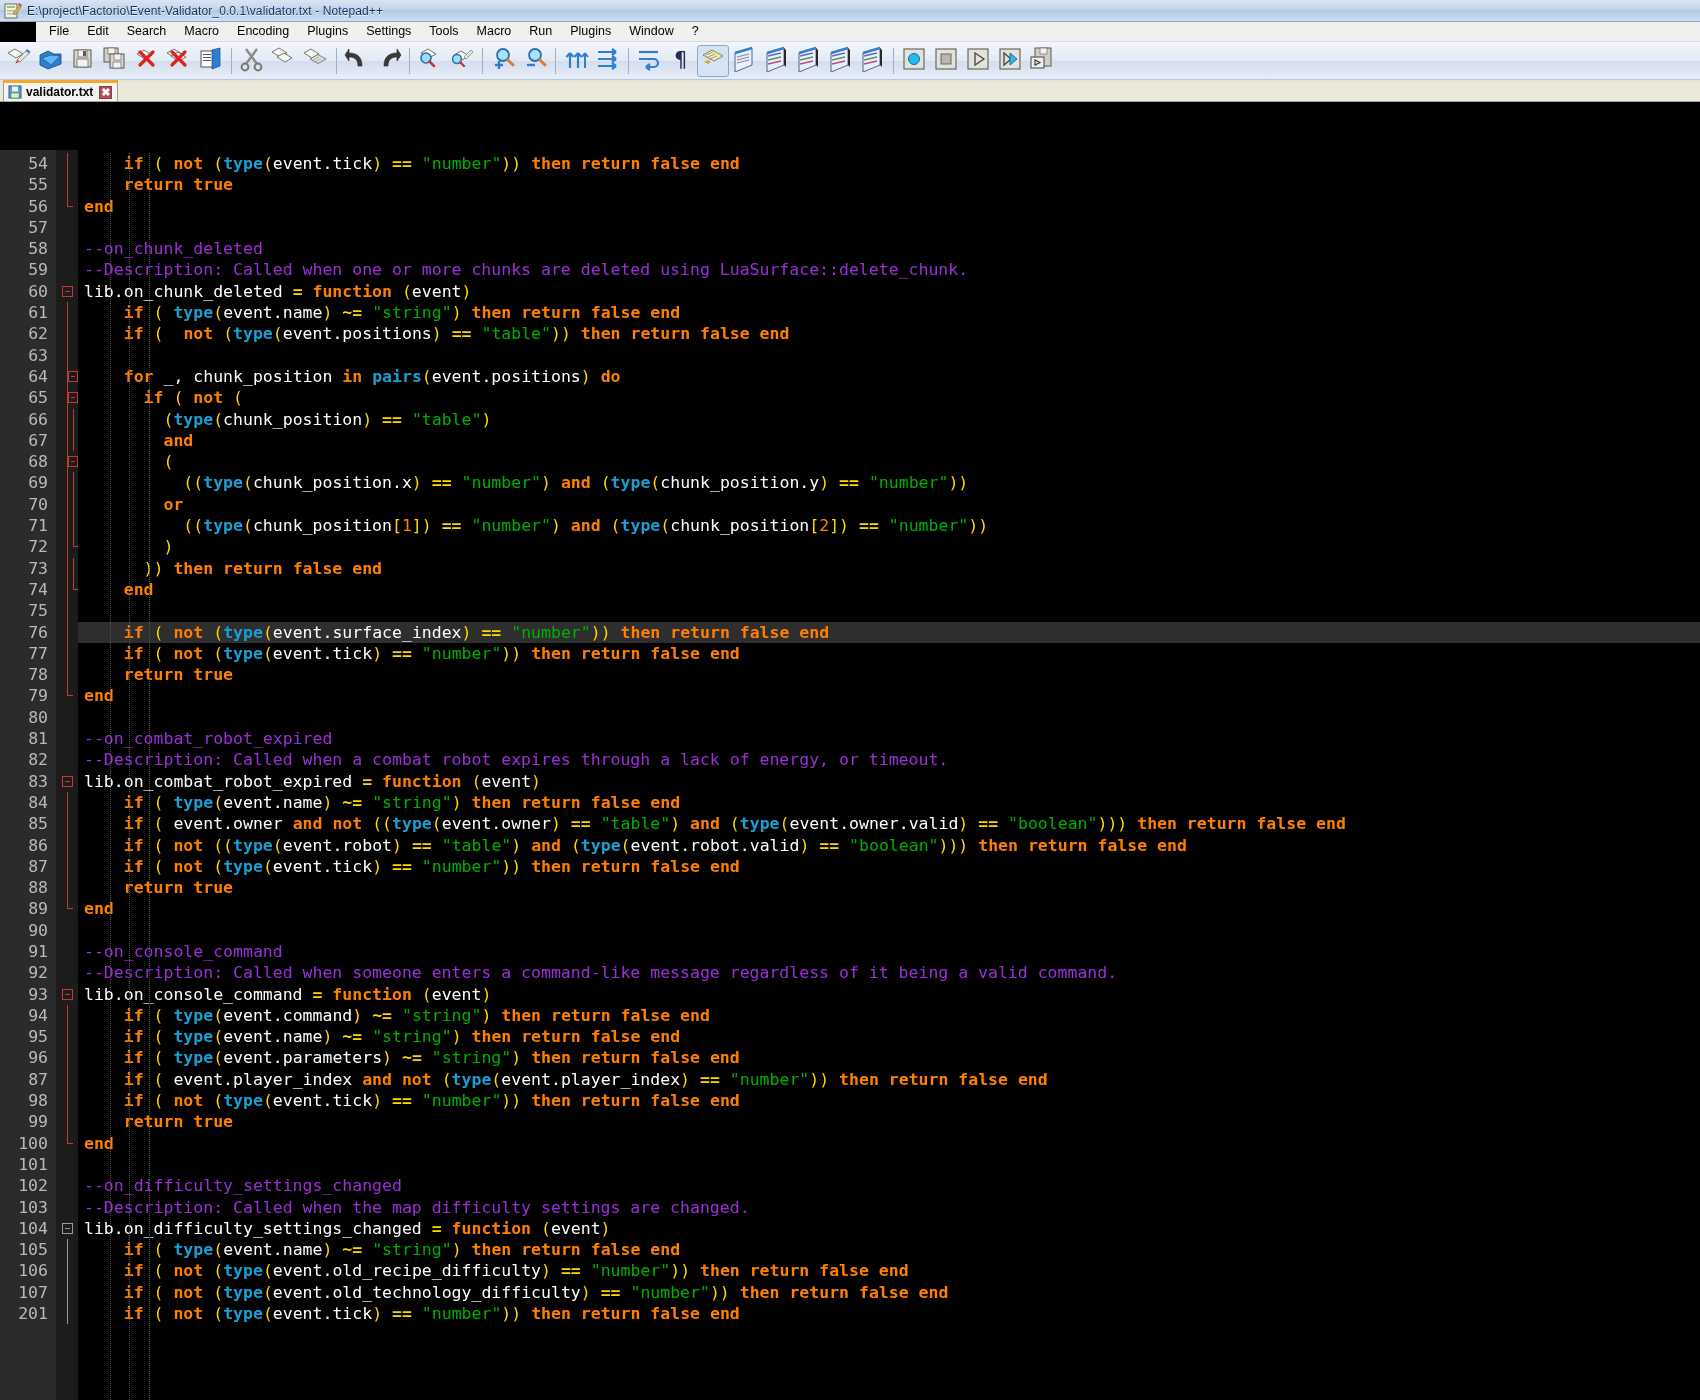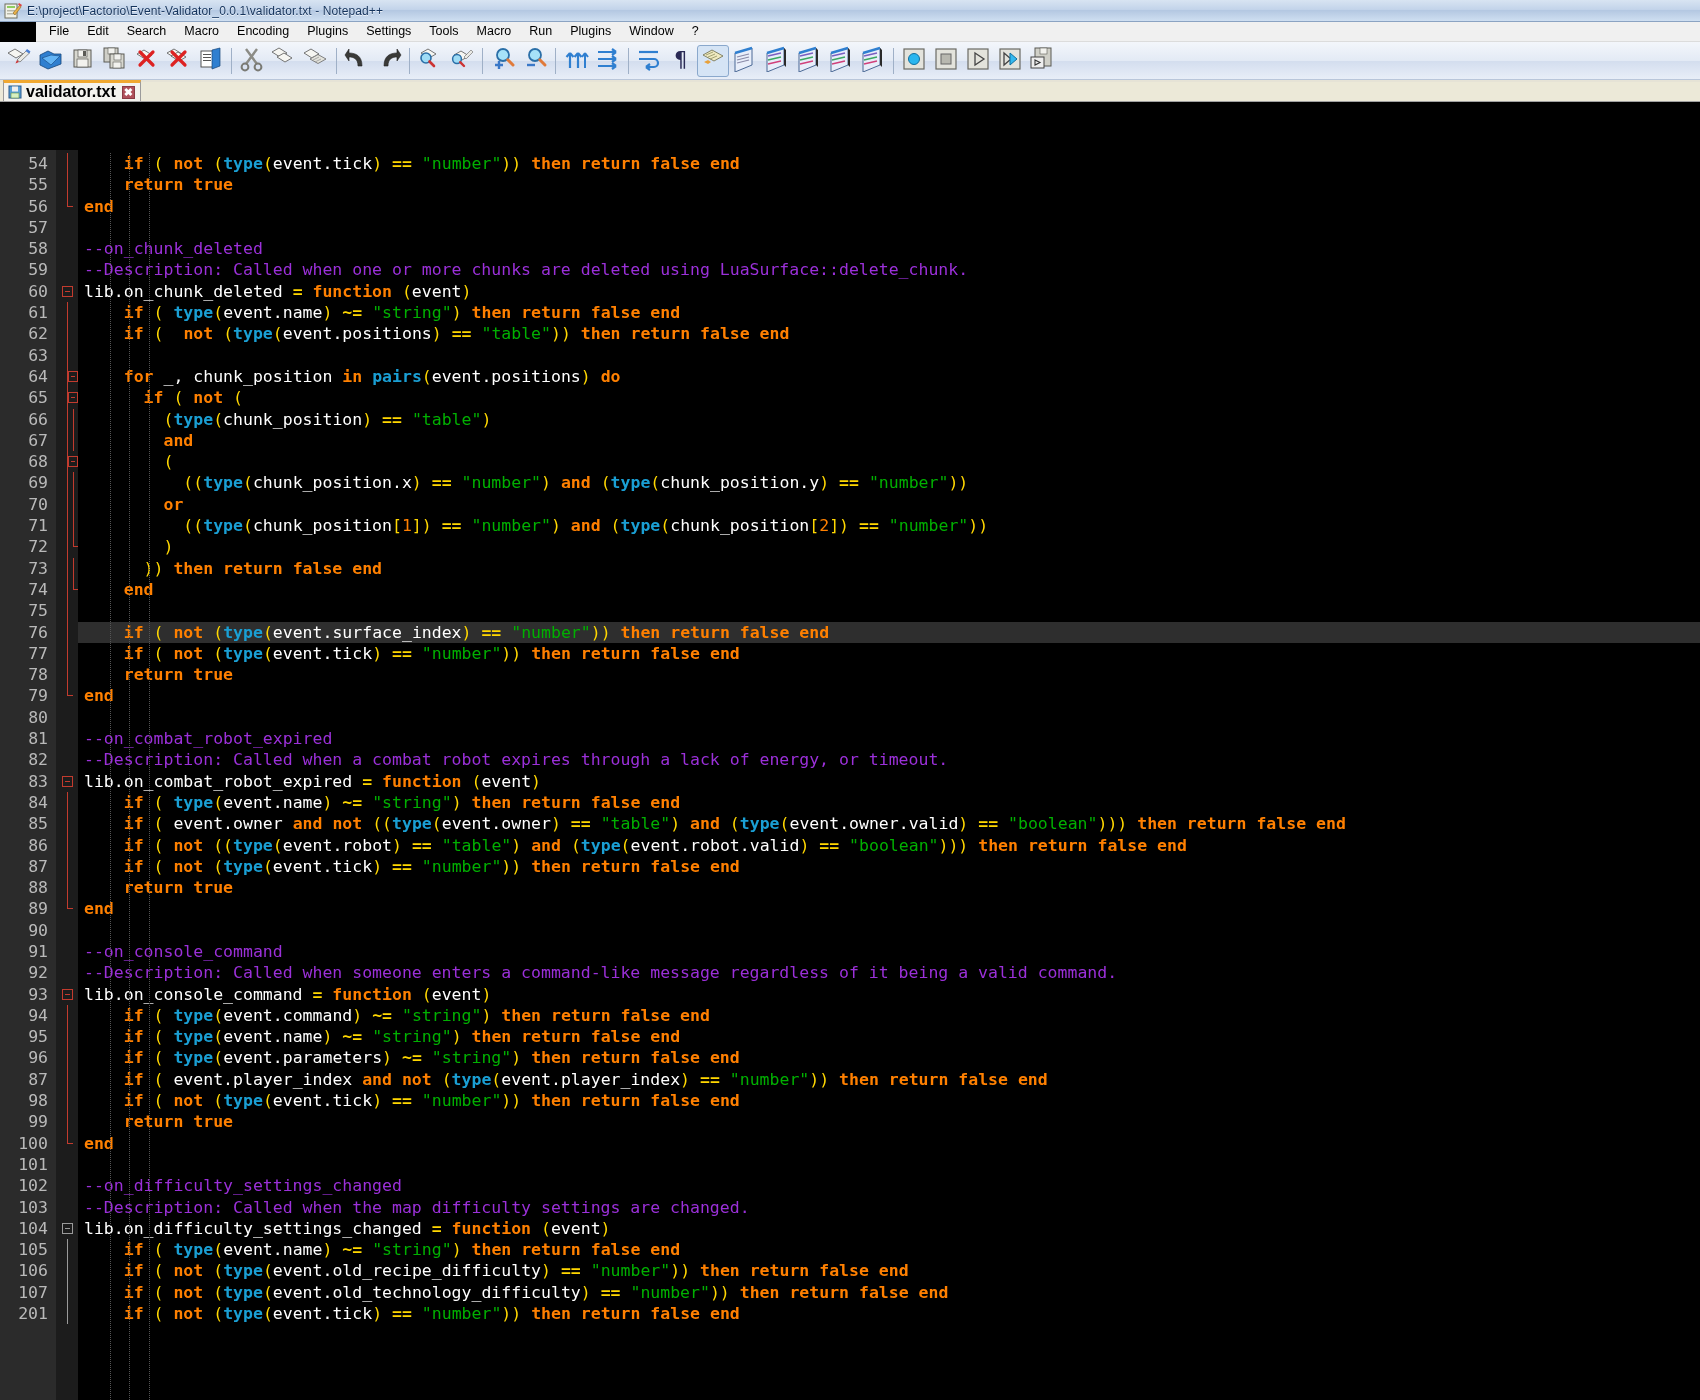--- a/index.html
+++ b/index.html
@@ -87,21 +87,21 @@
     border: 1px solid #9b9b9b;
     border-bottom: none;
     font-size: 12px;
     position: relative;
     z-index: 2;
   }
   .tab.active { border-top: 3px solid #f0a830; padding-top: 0; }
   .tab .tab-icon {
     width: 14px; height: 14px; margin-right: 4px; flex: none; position: relative;
   }
-  .tab .tab-label { color: #000; font-weight: bold; font-size: 16px; white-space: nowrap; }
+  .tab .tab-label { color: #000; font-weight: bold; font-size: 12px; white-space: nowrap; }
   .tab .tab-close {
     width: 13px; height: 13px; margin-left: 6px; flex: none;
     display: flex; align-items: center; justify-content: center;
     font-size: 11px; color: #fff; font-weight: bold;
     background: #b0505a; border: 1px solid #8b3b44;
     line-height: 1;
   }
 
   
   #editor-wrap {

